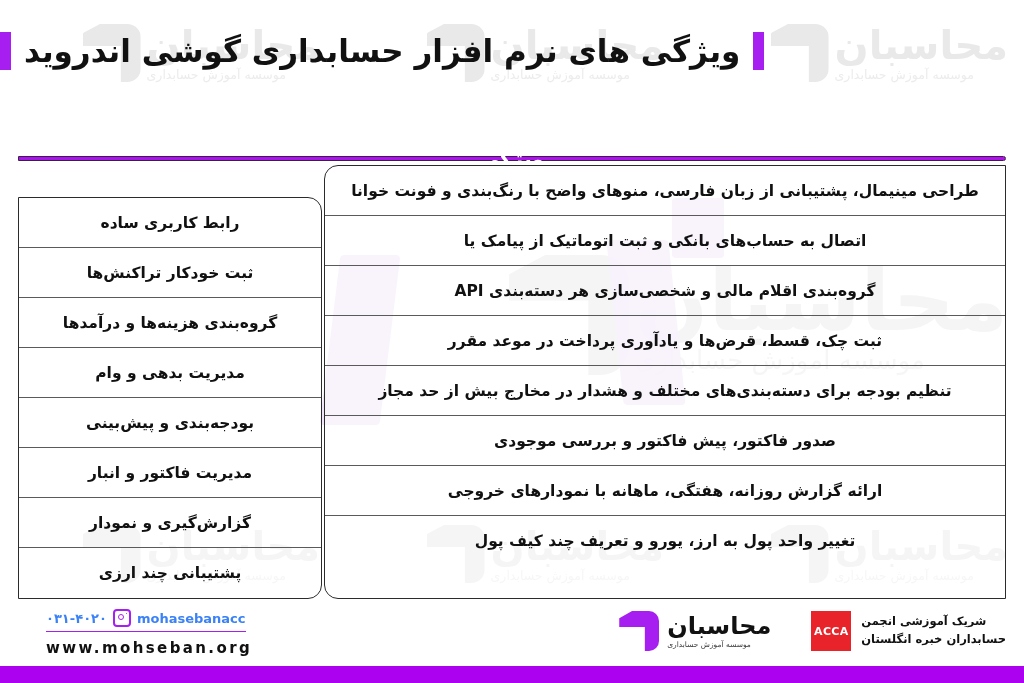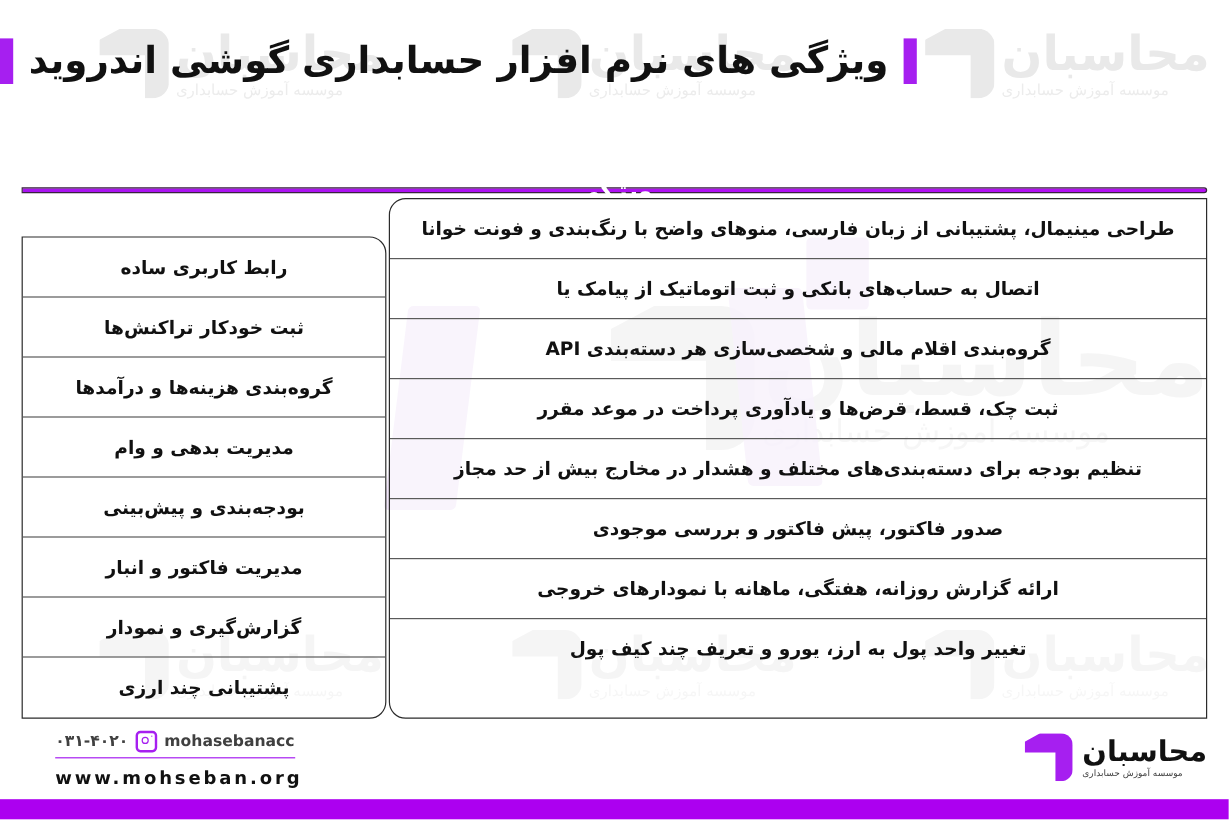--- a/index.html
+++ b/index.html
@@ -210,21 +210,21 @@
     direction: ltr;
     text-align: left;
   }
   #contact-line1 {
     display: flex;
     flex-direction: row;
     align-items: center;
     gap: 6px;
     font-size: 13px;
     font-weight: bold;
-    color: #404040;
+    color: #3b82f6;
     padding-bottom: 4px;
     border-bottom: 1.6px solid #a61ff0;
     width: max-content;
   }
   #ig-icon {
     width: 14px; height: 14px;
     border: 2px solid #a61ff0;
     border-radius: 4px;
     position: relative;
     flex: 0 0 auto;
@@ -459,17 +459,26 @@
     <div id="brand-logo">
       <span id="brand-mark">
           <span class="mk-body"></span>
         </span>
       <span id="brand-text">
         <span id="brand-name">محاسبان</span>
         <span id="brand-sub">موسسه آموزش حسابداری</span>
       </span>
     </div>
 
+    <div id="acca-block">
+      <span id="acca-logo">
+        <span id="acca-logo-text">ACCA</span>
+      </span>
+      <span id="acca-caption">
+        <span>شریک آموزشی انجمن</span>
+        <span>حسابداران خبره انگلستان</span>
+      </span>
+    </div>
 
   </div>
 
   <div id="bottom-bar"></div>
 </div>
 
 </body></html>

